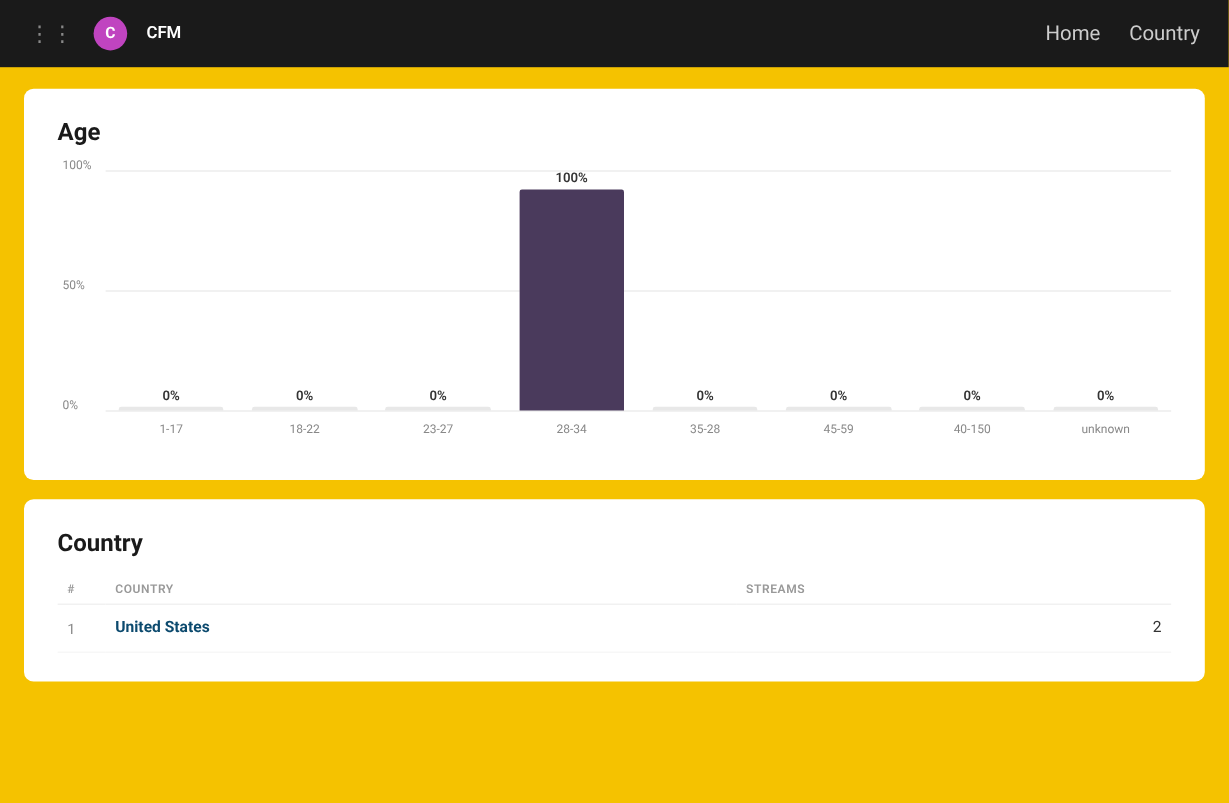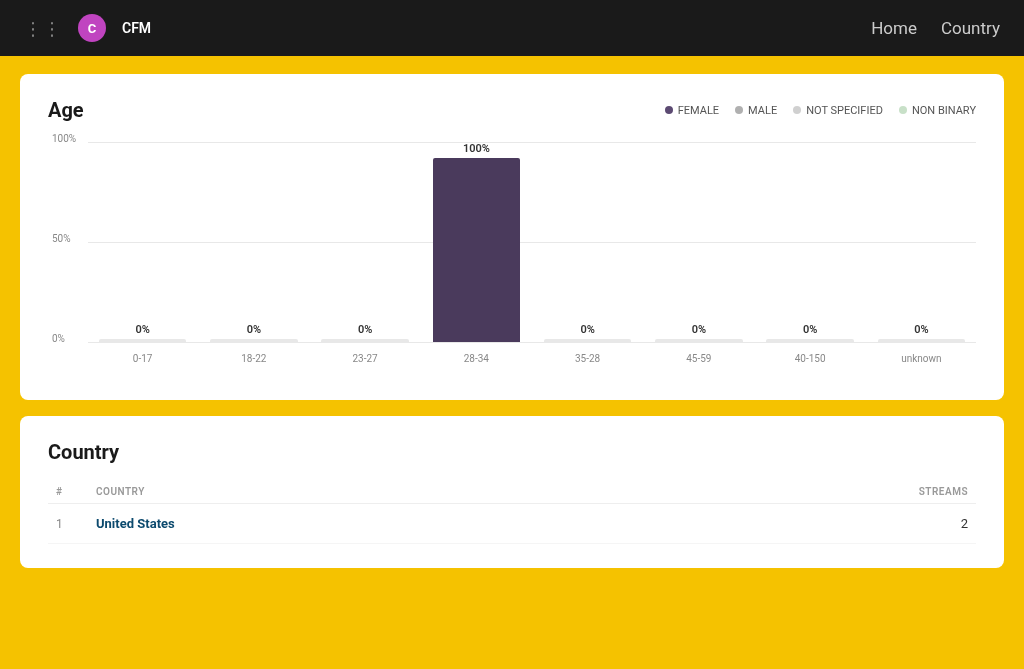--- a/index.html
+++ b/index.html
@@ -182,21 +182,21 @@
     }
     .country-table th {
       font-size: 10px;
       color: #999;
       text-transform: uppercase;
       letter-spacing: 0.05em;
       padding: 6px 8px;
       text-align: left;
       font-weight: 600;
     }
-    .country-table th.right { text-align: right; }
+    .country-table th.right { }
     .country-table td {
       padding: 12px 8px;
       font-size: 13px;
       color: #333;
       border-bottom: 1px solid #f5f5f5;
     }
     .country-table td.right { text-align: right; }
     .country-table td.num { color: #888; font-size: 12px; }
     .country-table td.bold { font-weight: 700; color: #0c4a6e; }
   </style>
@@ -213,58 +213,40 @@
     <span class="nav-link">Home</span>
     <span class="nav-link">Country</span>
   </div>
 </nav>
 
 <div class="main-content">
 
   <div class="card age-card">
     <div class="age-header">
       <span class="age-title">Age</span>
-      <div class="legend">
-        <div class="legend-item">
-          <div class="legend-dot" style="background:#5c4a72;"></div>
-          <span>FEMALE</span>
-        </div>
-        <div class="legend-item">
-          <div class="legend-dot" style="background:#b0b0b0;"></div>
-          <span>MALE</span>
-        </div>
-        <div class="legend-item">
-          <div class="legend-dot" style="background:#d0d0d0;"></div>
-          <span>NOT SPECIFIED</span>
-        </div>
-        <div class="legend-item">
-          <div class="legend-dot" style="background:#c8e0c8;"></div>
-          <span>NON BINARY</span>
-        </div>
-      </div>
     </div>
 
     <div class="chart-container">
       <div class="chart-grid" id="chartGrid">
 
         <div class="grid-line" style="top: 0%;">
           <span class="grid-label">100%</span>
         </div>
         <div class="grid-line" style="top: 50%;">
           <span class="grid-label">50%</span>
         </div>
         <div class="grid-line" style="top: 100%;">
           <span class="grid-label">0%</span>
         </div>
 
         <div class="bars-row" id="barsRow">
         <div class="bar-group">
               <div class="bar-label-pct">0%</div>
               <div class="bar" style="height: 3px; background: rgb(232, 232, 232);"></div>
-              <div class="bar-label-age">0-17</div>
+              <div class="bar-label-age">1-17</div>
             </div>
             <div class="bar-group">
               <div class="bar-label-pct">0%</div>
               <div class="bar" style="height: 3px; background: rgb(232, 232, 232);"></div>
               <div class="bar-label-age">18-22</div>
             </div>
             <div class="bar-group">
               <div class="bar-label-pct">0%</div>
               <div class="bar" style="height: 3px; background: rgb(232, 232, 232);"></div>
               <div class="bar-label-age">23-27</div>

